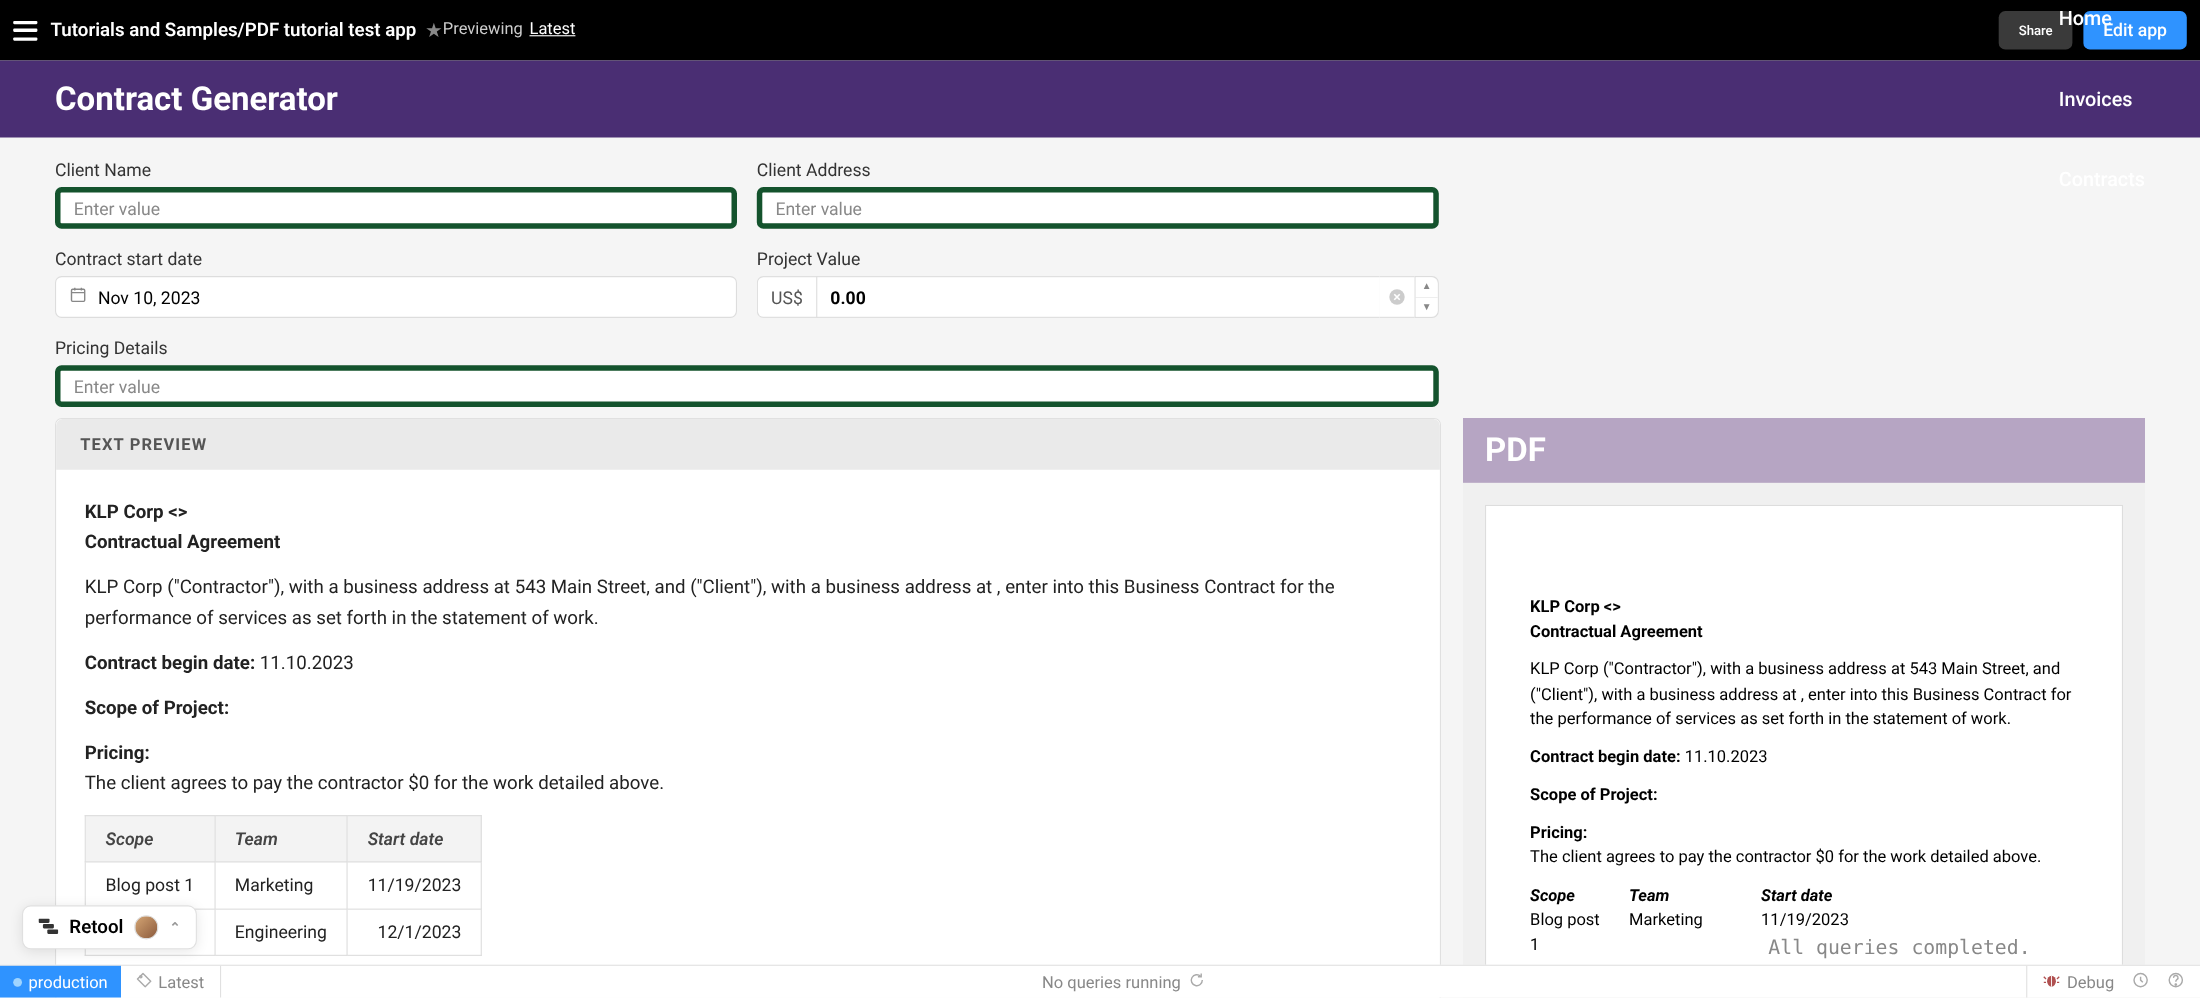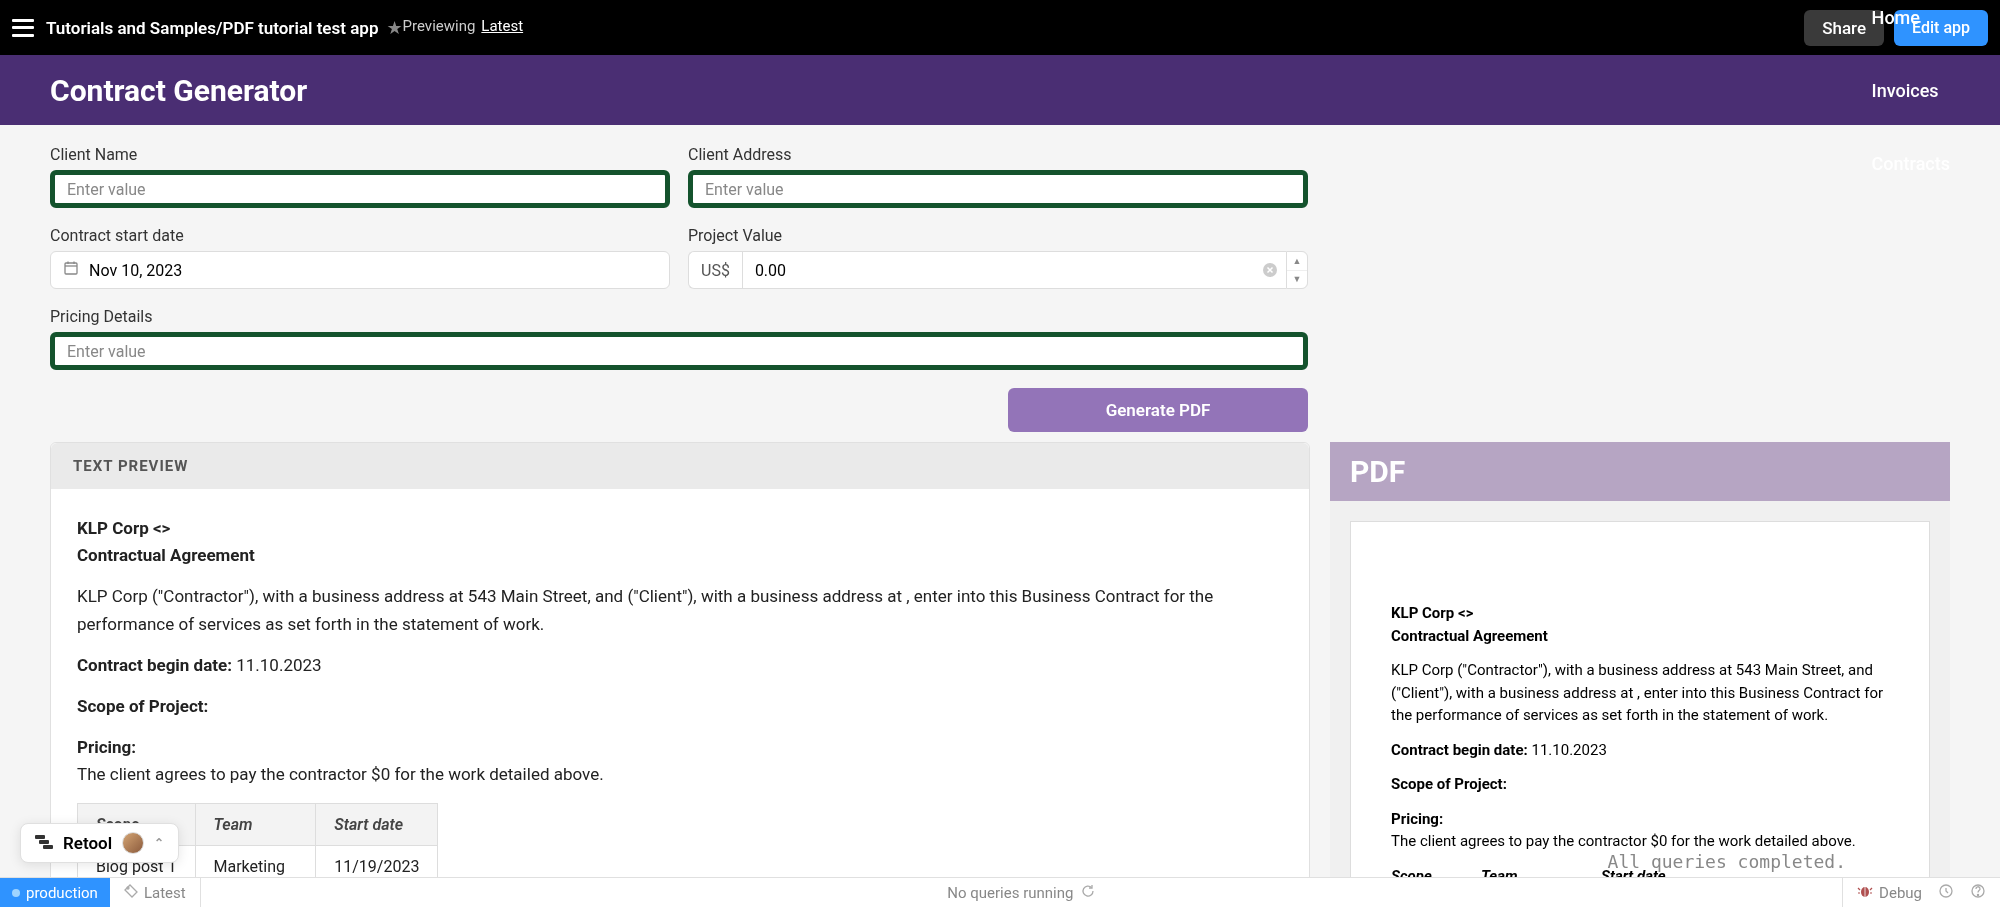--- a/index.html
+++ b/index.html
@@ -10,41 +10,41 @@
 .top-left { display: flex; align-items: center; gap: 12px; }
 .hamburger { width: 22px; height: 18px; display: flex; flex-direction: column; justify-content: space-between; cursor: pointer; }
 .hamburger span { height: 3px; background: #fff; border-radius: 1px; }
 .breadcrumb-area { display: flex; flex-direction: row; }
 .breadcrumb-row { display: flex; align-items: center; gap: 8px; }
 .breadcrumb-title { font-size: 17px; font-weight: 600; }
 .star-icon { color: #888; font-size: 18px; }
 .preview-row { display: flex; gap: 6px; font-size: 15px; color: #ccc; }
 .preview-link { color: #fff; text-decoration: underline; }
 .top-right { display: flex; gap: 10px; }
-.btn-share { background: #3a3a3a; color: #fff; border: none; padding: 8px 18px; border-radius: 6px; font-size: 17px; font-weight: 500; cursor: pointer; }
+.btn-share { background: #3a3a3a; color: #fff; border: none; padding: 8px 18px; border-radius: 6px; font-size: 12px; font-weight: 500; cursor: pointer; }
 .btn-edit { background: #2f93ff; color: #fff; border: none; padding: 8px 18px; border-radius: 6px; font-size: 16px; font-weight: 500; cursor: pointer; }
 
 
 .purple-bar { background: #4a2e73; color: #fff; height: 70px; display: flex; align-items: center; justify-content: space-between; padding: 0 50px; }
 .app-title { font-size: 30px; font-weight: 700; }
 .nav-links { display: flex; gap: 52px; flex-direction: column; }
 .nav-links a { color: #fff; text-decoration: none; font-size: 18px; font-weight: 500; }
 
 
 .form-area { padding: 20px 50px 0 50px; display: grid; grid-template-columns: 620px 620px; gap: 18px 18px; }
 .form-group { display: flex; flex-direction: column; gap: 6px; }
 .form-group.full { grid-column: 1 / 3; }
 .form-label { font-size: 16px; color: #333; }
 .text-input { height: 38px; border: 5px solid #14532d; border-radius: 6px; padding: 0 12px; font-size: 16px; background: #fff; }
 .text-input::placeholder { color: #888; }
 .date-input { height: 38px; border: 1px solid #ddd; border-radius: 6px; padding: 0 12px; font-size: 16px; display: flex; align-items: center; gap: 10px; background: #fff; }
 .calendar-icon { color: #888; }
 .currency-wrap { display: flex; height: 38px; }
 .currency-prefix { border: 1px solid #ddd; border-right: none; border-radius: 6px 0 0 6px; padding: 0 12px; display: flex; align-items: center; background: #fff; color: #555; font-size: 16px; }
-.currency-input { flex: 1; border: 1px solid #ddd; border-right: none; padding: 2px 12px; font-size: 16px; }
+.currency-input { flex: 1; border: 1px solid #ddd; border-right: none; padding: 2px 12px; font-size: 16px; font-weight: bold; }
 .currency-clear { border-top: 1px solid #ddd; border-bottom: 1px solid #ddd; background: #fff; display: flex; align-items: center; padding: 0 8px; color: #bbb; cursor: pointer; }
 .currency-steppers { border: 1px solid #ddd; border-radius: 0 6px 6px 0; display: flex; flex-direction: column; width: 22px; }
 .stepper-btn { flex: 1; display: flex; align-items: center; justify-content: center; font-size: 9px; color: #888; cursor: pointer; background: #fff; }
 .stepper-btn:first-child { border-bottom: 1px solid #eee; border-radius: 0 6px 0 0; }
 .stepper-btn:last-child { border-radius: 0 0 6px 0; }
 
 .btn-generate { grid-column: 1 / 3; justify-self: end; background: #9374b8; color: #fff; border: none; padding: 12px 0; border-radius: 6px; font-size: 17px; font-weight: 600; cursor: pointer; width: 300px; }
 
 
 .preview-row-wrap { display: flex; gap: 20px; padding: 10px 50px 0 50px; }
@@ -158,21 +158,20 @@
       <div class="currency-steppers">
         <div class="stepper-btn">▲</div>
         <div class="stepper-btn">▼</div>
       </div>
     </div>
   </div>
   <div class="form-group full">
     <label class="form-label">Pricing Details</label>
     <input class="text-input" placeholder="Enter value" style="">
   </div>
-  <button class="btn-generate">Generate PDF</button>
 </div>
 
 <div class="preview-row-wrap">
   <div class="text-preview">
     <div class="text-preview-header">TEXT PREVIEW</div>
     <div class="text-preview-body">
       <p>
         <strong>KLP Corp &lt;&gt;</strong><br>
         <strong>Contractual Agreement</strong>
       </p>

